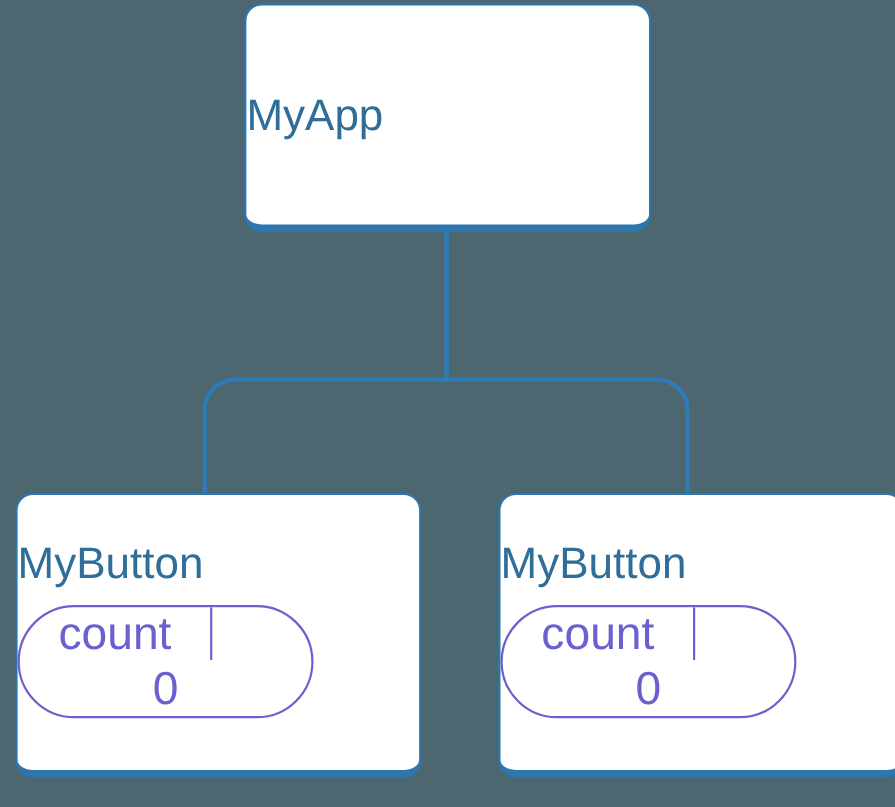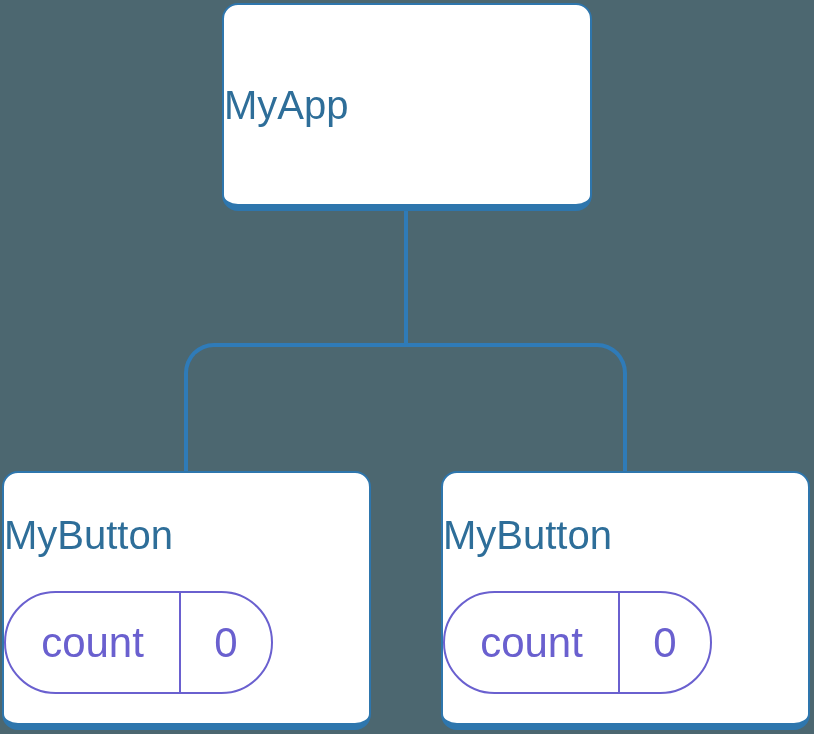--- a/index.html
+++ b/index.html
@@ -51,25 +51,26 @@
     align-items: flex-start;
   }
   .card-root {
     left: 222px;
     top: 3px;
     width: 370px;
     height: 208px;
     justify-content: center;
   }
   .card-child {
-    top: 471px;
+    top: 448px;
     width: 369px;
     height: 259px;
     padding-top: 38px;
-    gap: 32px;
+    gap: 14px;
+    margin-left: 12px;
   }
   .card-child.left  { left: 2px; }
   .card-child.right { left: 441px; }
   .card-title {
     color: var(--title-text, #2E6E99);
     font-size: 40px;
     font-weight: 500;
     line-height: 48px;
     white-space: nowrap;
   }
@@ -78,20 +79,21 @@
     display: flex;
     width: 269px;
     height: 103px;
     box-sizing: border-box;
     border: 2px solid var(--state-accent, #6A60CF);
     border-radius: 52px;
     background: var(--card-background, #FFFFFF);
     color: var(--state-accent, #6A60CF);
     font-size: 42px;
     overflow: hidden;
+    flex-direction: column;
   }
   .pill-name {
     width: 173px;
     display: flex;
     align-items: center;
     justify-content: center;
     border-right: 2px solid var(--state-accent, #6A60CF);
   }
   .pill-value {
     flex: 1;

